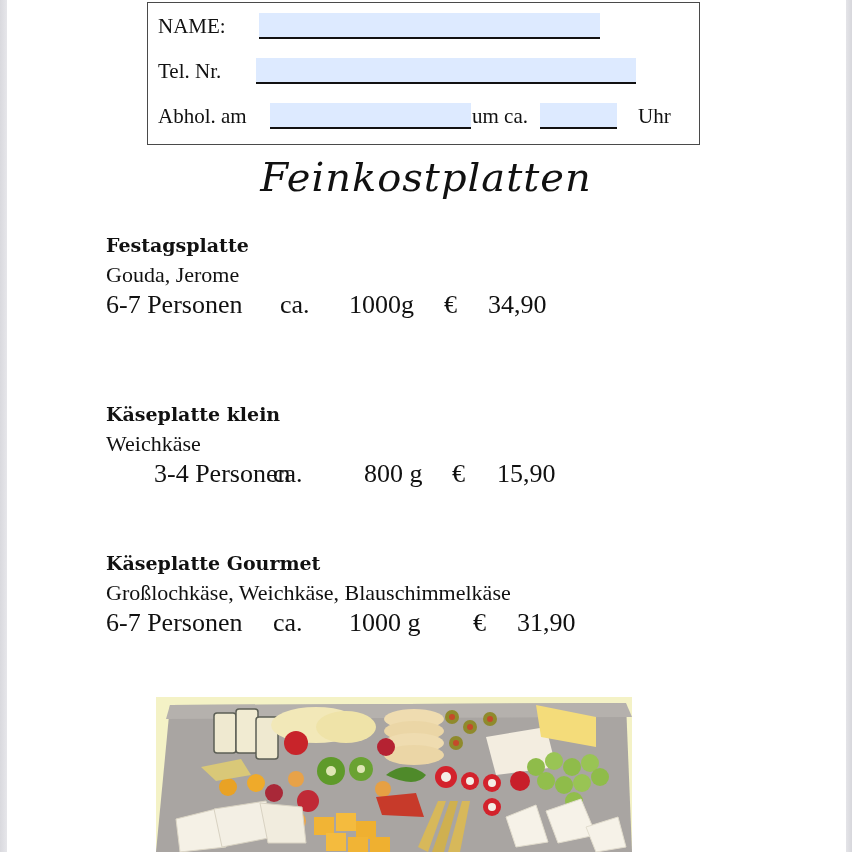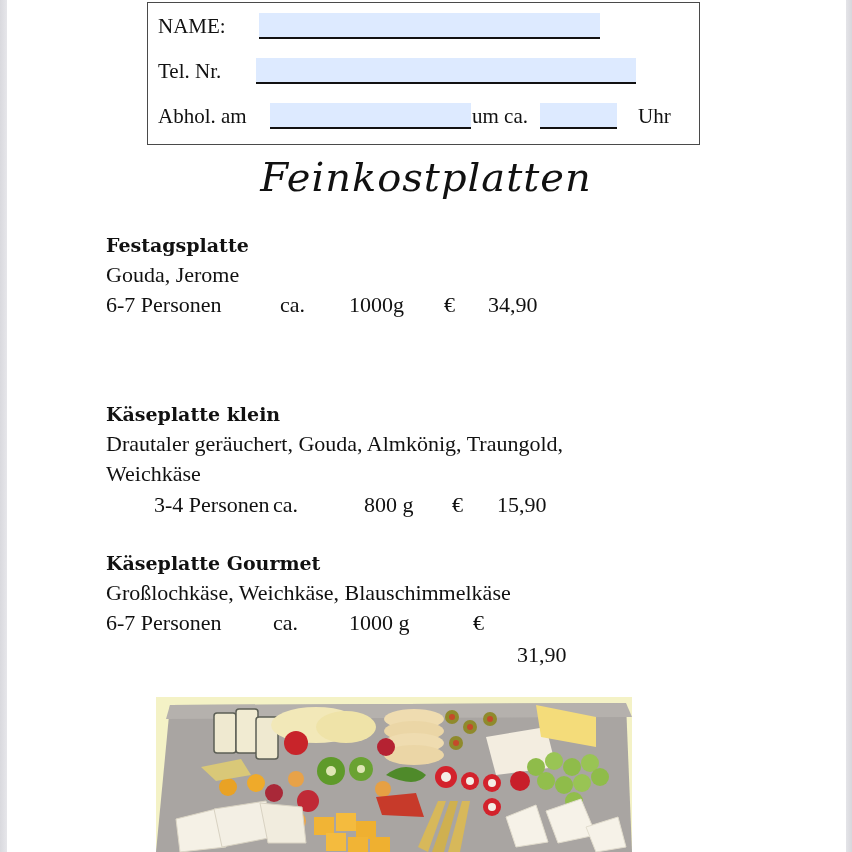--- a/index.html
+++ b/index.html
@@ -48,21 +48,21 @@
       font-family: "DejaVu Serif", serif;
       font-weight: bold; font-size: 19px; line-height: 30px; height: 30px;
     }
     .item .desc-line {
       font-family: "Liberation Serif", serif;
       font-size: 22px; line-height: 30.4px; height: 30.4px; white-space: nowrap;
     }
     .item .spec {
       position: relative; height: 30.4px;
       font-family: "Liberation Serif", serif;
-      font-size: 22px; line-height: 30.4px; white-space: nowrap;
+      font-size: 26px; line-height: 30.4px; white-space: nowrap;
     }
     .spec span { position: absolute; top: 0; }
     .photo {
       position: absolute; left: 156px; top: 697px;
       width: 476px; height: 155px; overflow: hidden;
       background: #f3f1c8;
     }
   </style>
 </head>
 <body>
@@ -97,40 +97,39 @@
     <span style="left:0;">6-7 Personen</span>
     <span style="left:174px;">ca.</span>
     <span style="left:243px;">1000g</span>
     <span style="left:338px;">€</span>
     <span style="left:382px;">34,90</span>
   </div>
 </div>
 
 <div class="item" style="top:399px;">
   <div class="name">Käseplatte klein</div>
-  <div class="desc-line">Drautaler geräuchert, Gouda, Almkönig, Traungold,</div>
   <div class="desc-line">Weichkäse</div>
   <div class="spec">
     <span style="left:0;margin-left:48px;">3-4 Personen</span>
     <span style="left:167px;">ca.</span>
     <span style="left:258px;">800 g</span>
     <span style="left:346px;">€</span>
     <span style="left:391px;">15,90</span>
   </div>
 </div>
 
 <div class="item" style="top:548px;">
   <div class="name">Käseplatte Gourmet</div>
   <div class="desc-line">Großlochkäse, Weichkäse, Blauschimmelkäse</div>
   <div class="spec">
     <span style="left:0;">6-7 Personen</span>
     <span style="left:167px;">ca.</span>
     <span style="left:243px;">1000 g</span>
     <span style="left:367px;">€</span>
-    <span style="left:411px;margin-top:32px;">31,90</span>
+    <span style="left:411px;">31,90</span>
   </div>
 </div>
 
 <div class="photo">
   <svg width="476" height="155" viewBox="0 0 476 155" xmlns="http://www.w3.org/2000/svg">
     <rect x="0" y="0" width="476" height="155" fill="#f4f2c6"></rect>
 
     <polygon points="14,8 470,6 476,155 0,155" fill="#a9a5a2"></polygon>
     <polygon points="14,8 470,6 476,20 10,22" fill="#b5b1ad"></polygon>
 

